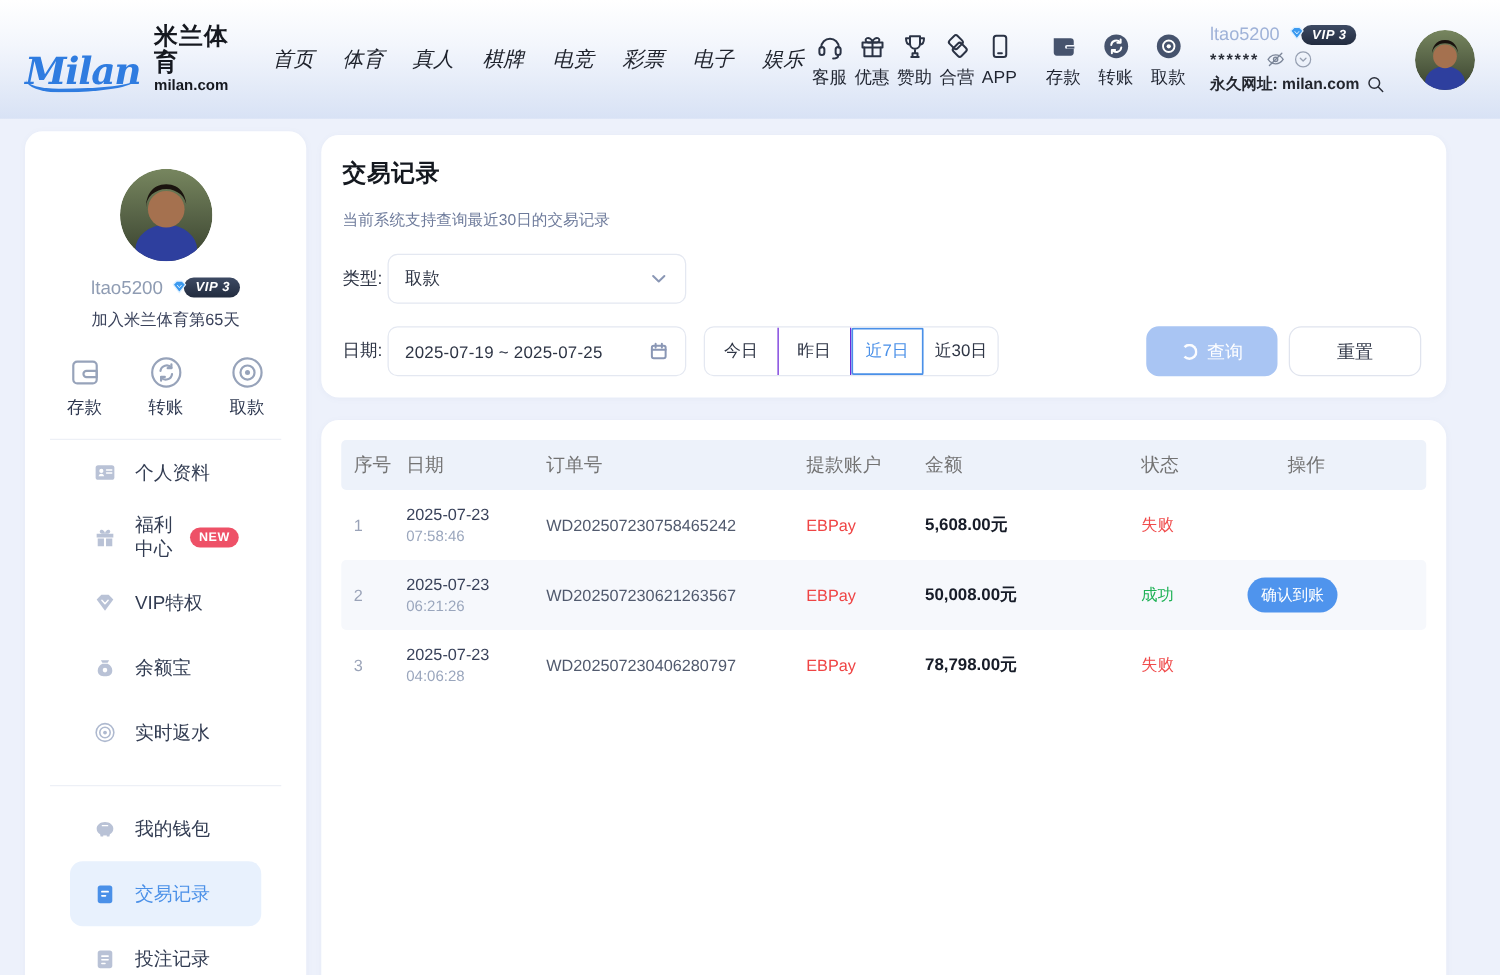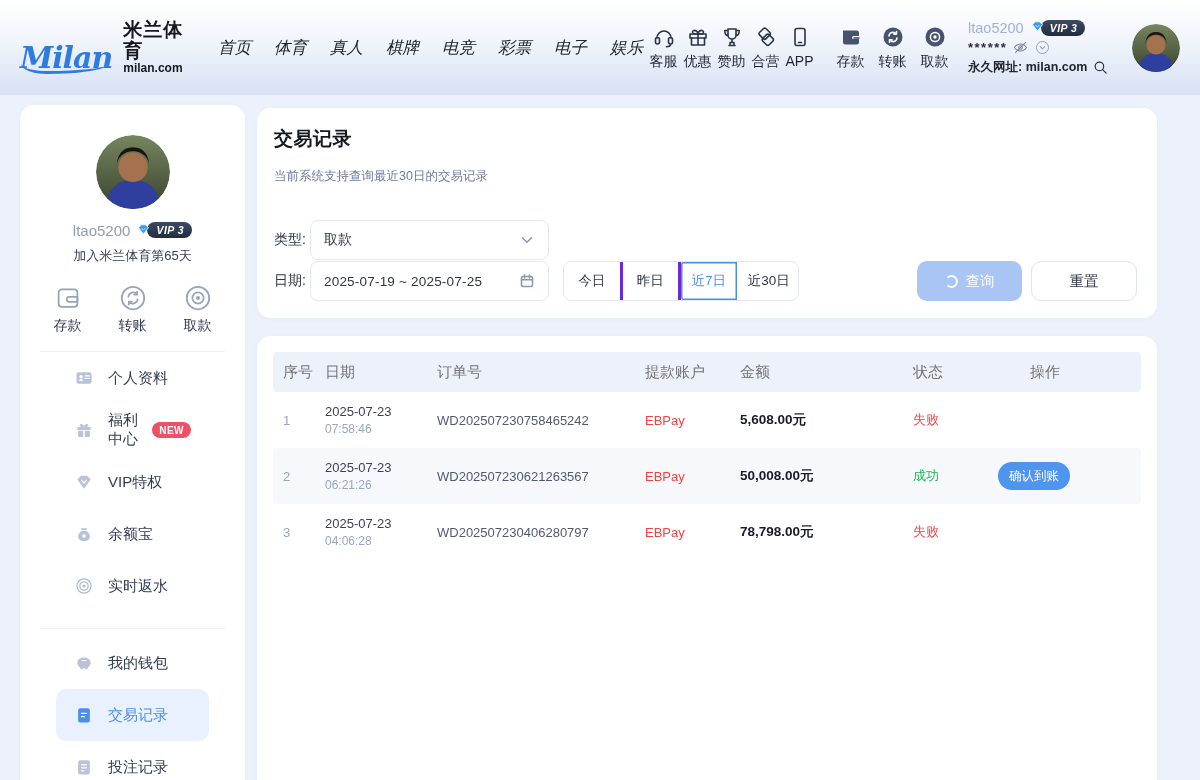--- a/index.html
+++ b/index.html
@@ -69,32 +69,32 @@
   .badge-new { background:#ee5167; color:#fff; font-size:10px; font-weight:bold; padding:2.5px 7px;
     border-radius:9px; letter-spacing:.5px; }
 
   
   .main { position:absolute; left:257px; top:108px; width:900px; }
   .card { background:#fff; border-radius:14px; box-shadow:0 1px 5px rgba(90,110,160,.05); }
   .filter-card { position:relative; height:210px; }
   .f-title { position:absolute; left:17px; top:18px; font-size:19px; font-weight:bold; color:#14181f; letter-spacing:.5px; }
   .f-sub { position:absolute; left:17px; top:60px; font-size:12.5px; color:#6e7b9b; }
   .frow { position:absolute; left:17px; display:flex; align-items:center; height:40px; }
-  .frow.type { top:112px; } .frow.date { top:153px; }
+  .frow.type { top:95px; } .frow.date { top:153px; }
   .frow label { font-size:14px; color:#2e3545; width:36px; flex:none; }
   .selectbox,.datebox { width:239px; height:40px; border:1px solid #e4e8f1; border-radius:8px; background:#fff;
     display:flex; align-items:center; justify-content:space-between; padding:0 13px; cursor:pointer; flex:none; }
   .selectbox span { font-size:14px; color:#2e3545; }
   .datebox span { font-size:13.5px; color:#2e3545; letter-spacing:.2px; }
   .selectbox svg,.datebox svg { width:16px; height:16px; }
   .cbx-line { fill:none; stroke:#8a97b5; stroke-width:1.6; stroke-linecap:round; stroke-linejoin:round; }
   .segmented { display:flex; margin-left:14px; height:40px; border:1px solid #e4e8f1; border-radius:8px;
     background:#fff; overflow:hidden; }
   .seg { width:58.5px; display:flex; align-items:center; justify-content:center; font-size:13.5px; color:#2e3545;
-    border-right:3px solid #6d28d9; cursor:pointer; white-space:nowrap; }
+    border-right:1px solid #6d28d9; cursor:pointer; white-space:nowrap; }
   .seg:last-child { border-right:none; }
   .seg.active { color:#4a90e8; box-shadow:inset 0 0 0 1.5px #4a90e8; border-right-color:transparent; border-radius:2px; }
   .btn-search { position:absolute; left:660px; top:153px; width:105px; height:40px; border:none; border-radius:10px;
     background:#a9c5f3; color:#fff; font-size:14.5px; display:flex; align-items:center; justify-content:center;
     gap:8px; cursor:pointer; font-family:inherit; }
   .spin { width:13px; height:13px; border:2px solid rgba(255,255,255,.95); border-left-color:transparent;
     border-radius:50%; }
   .btn-reset { position:absolute; left:774px; top:153px; width:106px; height:40px; border:1px solid #e0e4ee;
     border-radius:10px; background:#fff; color:#2e3545; font-size:14.5px; cursor:pointer; font-family:inherit; }
 

